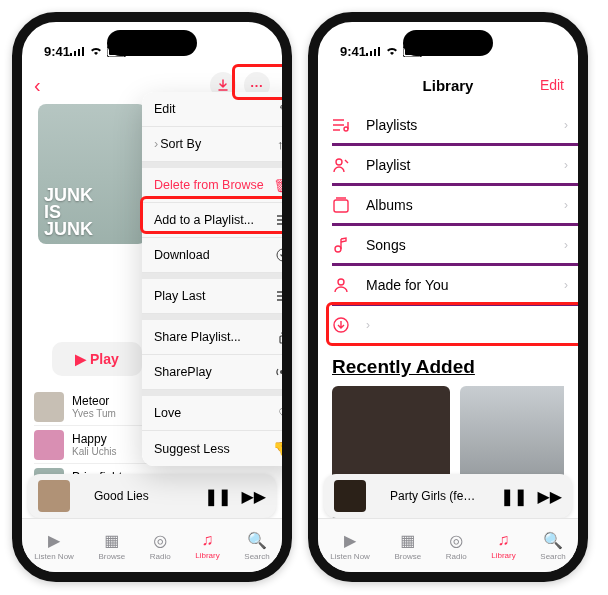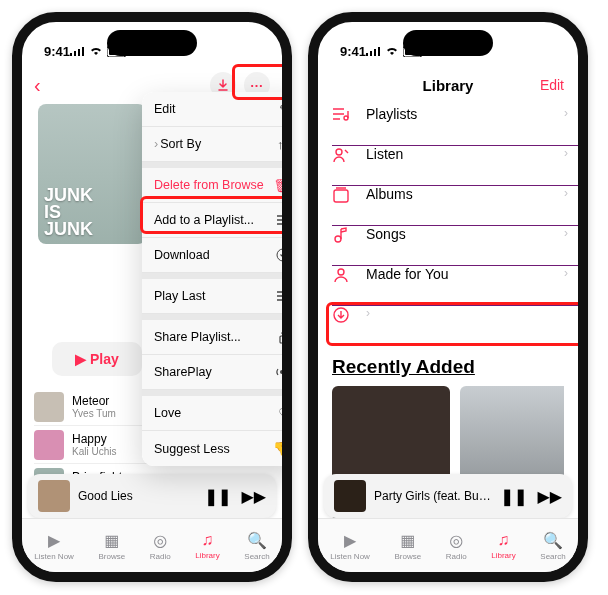--- a/index.html
+++ b/index.html
@@ -59,38 +59,38 @@
   .srow { display:flex; align-items:center; height: 38px; gap: 8px; border-bottom:1px solid #eee; }
   .sthumb { width:30px; height:30px; border-radius:4px; background:#c7bfb4; }
   .stxt { flex:1; overflow:hidden; }
   .sttl { font-size:12px; font-weight:500; white-space:nowrap; overflow:hidden; text-overflow:ellipsis;}
   .sart { font-size:10px; color:#888; }
   .sdots { color:#aaa; }
 
   .nowbar {
     position:absolute; bottom:54px; left:6px; right:6px; height:44px;
     background:#f3f3f3; border-radius:12px; display:flex; align-items:center;
-    padding:0 10px; gap:8px; box-shadow:0 1px 4px rgba(0,0,0,.12);
+    padding:0 10px; gap:24px; box-shadow:0 1px 4px rgba(0,0,0,.12);
   }
   .nbthumb { width:32px; height:32px; border-radius:4px; background:#b09276; }
   .nbttl { flex:1; font-size:12px; white-space:nowrap; overflow:hidden; text-overflow:ellipsis; }
   .nbctrls { display:flex; gap:10px; font-size:16px; }
 
   .tabbar { position:absolute; bottom:0; left:0; right:0; height:54px; background:#fafafa;
     display:flex; justify-content:space-around; align-items:center; border-top:1px solid #e5e5e5; }
   .tab { display:flex; flex-direction:column; align-items:center; font-size:8px; color:#8e8e93; gap:2px; }
   .tab.active { color:#ff2d55; }
   .tabico { font-size:16px; }
 
   
   .rhead { height:38px; display:flex; align-items:center; justify-content:center; position:relative; font-size:15px; font-weight:600; }
   .redit { position:absolute; right:14px; color:#ff2d55; font-size:14px; font-weight:400; }
 
   .liblist { padding: 2px 0 0 14px; }
-  .librow { height:40px; display:flex; align-items:flex-start; gap:14px; border-bottom:1px solid #701a75; padding-right:10px; }
+  .librow { height:40px; display:flex; align-items:center; gap:14px; border-bottom:3px solid #701a75; padding-right:10px; }
   .libico { color:#ff2d55; font-size:17px; width:20px; text-align:center; }
   .liblbl { flex:1; font-size:14px; }
   .libchev { color:#c7c7cc; font-size:12px; }
   .librow.dl .libico { color:#ff2d55; }
   .rb3 { top: 280px; left: 8px; width: 262px; height: 44px; }
 
   .recent { padding: 10px 14px 0; }
   .recttl { font-size:19px; font-weight:700; margin-bottom:8px;text-decoration:underline; }
   .recgrid { display:flex; gap:10px; overflow:hidden; }
   .reccard { width:118px; }
@@ -351,21 +351,21 @@
           <span class="libchev">›</span>
         </div>
         <div class="librow">
           <span class="libico">
             <svg width="18" height="18" viewBox="0 0 18 18">
                 <circle cx="7" cy="6" r="3" fill="none" stroke="#ff2d55" stroke-width="1.4"></circle>
                 <path d="M2 16 A5 5 0 0 1 12 16" fill="none" stroke="#ff2d55" stroke-width="1.4"></path>
                 <line x1="13" y1="4" x2="16" y2="7" stroke="#ff2d55" stroke-width="1.4"></line>
               </svg>
           </span>
-          <span class="liblbl">Listen</span>
+          <span class="liblbl">Playlist</span>
           <span class="libchev">›</span>
         </div>
         <div class="librow">
           <span class="libico">
             <svg width="18" height="18" viewBox="0 0 18 18">
                 <rect x="2" y="4" width="14" height="12" rx="2" fill="none" stroke="#ff2d55" stroke-width="1.4"></rect>
                 <line x1="4" y1="2" x2="14" y2="2" stroke="#ff2d55" stroke-width="1.4"></line>
               </svg>
           </span>
           <span class="liblbl">Albums</span>

